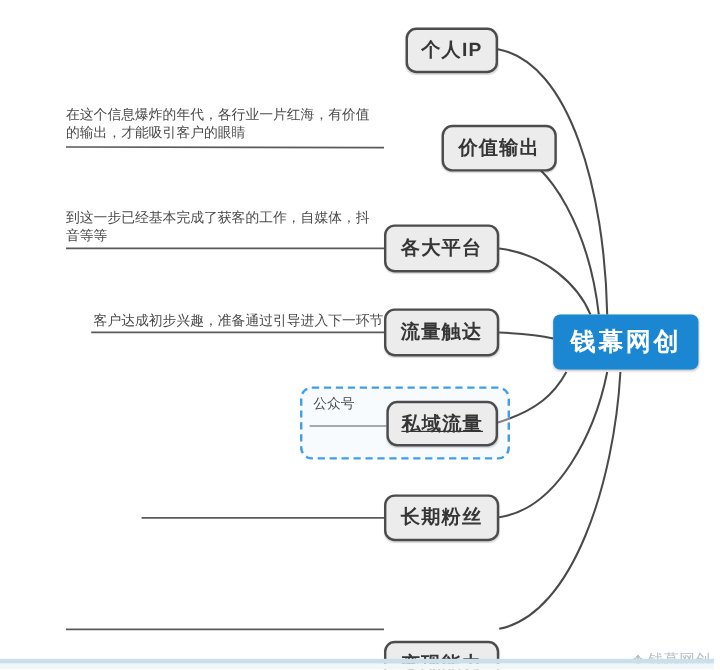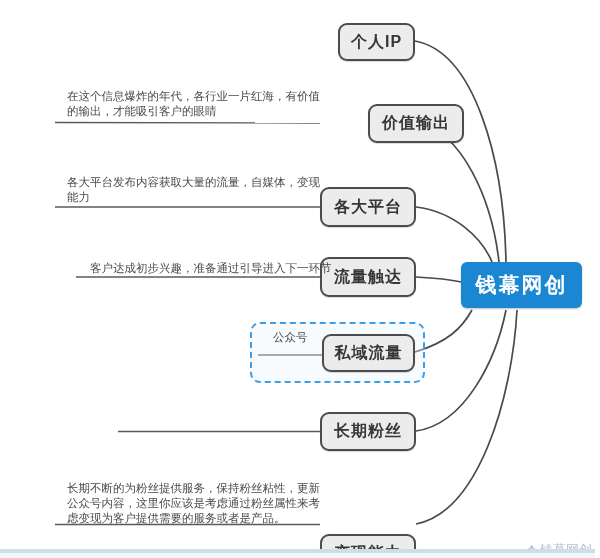--- a/index.html
+++ b/index.html
@@ -18,27 +18,26 @@
   #node-root{
     left:461px;top:262px;width:121px;height:46px;
     background:#1b87d2;border:none;border-radius:6px;
     color:#ffffff;font-size:21px;letter-spacing:2px;
     box-shadow:0 1px 2px rgba(0,0,0,0.25);
   }
   #node-0{left:338px;top:23px;width:77px;height:38px;}
   #node-1{left:320px;top:104px;width:96px;height:39px;margin-left:48px;}
   #node-2{left:320px;top:187px;width:96px;height:40px;}
   #node-3{left:320px;top:257px;width:96px;height:40px;}
-  #node-4{left:322px;top:334px;width:93px;height:38px;}
+  #node-4{left:322px;top:334px;width:93px;height:38px;text-decoration:underline;}
   #node-5{left:320px;top:412px;width:96px;height:39px;}
   #node-6{left:320px;top:534px;width:96px;height:38px;}
   .note{
     position:absolute;font-size:11.5px;line-height:15px;color:#4a4a4a;
     text-align:left;
-    margin-left:12px;
   }
   #note-1{left:55px;top:89px;width:260px;}
   #note-2{left:55px;top:175px;width:260px;}
   #note-3{left:78px;top:261px;white-space:nowrap;}
   #note-5{left:120px;top:415px;white-space:nowrap;}
   #note-6{left:55px;top:481px;width:260px;}
   #child-label{left:261px;top:330px;white-space:nowrap;}
   .selection-box{
     position:absolute;left:250px;top:322px;width:175px;height:61px;
     box-sizing:border-box;border:2px dashed #3f9ee8;border-radius:10px;
@@ -81,24 +80,23 @@
   <div class="node" id="node-1">价值输出</div>
   <div class="node" id="node-2">各大平台</div>
   <div class="node" id="node-3">流量触达</div>
   <div class="node" id="node-4">私域流量</div>
   <div class="node" id="node-5">长期粉丝</div>
   <div class="node" id="node-6">变现能力</div>
 
   <div class="node" id="node-root">钱幕网创</div>
 
   <div class="note" id="note-1">在这个信息爆炸的年代，各行业一片红海，有价值的输出，才能吸引客户的眼睛</div>
-  <div class="note" id="note-2">各大平台发布内容获取大量的流量，自媒体，变现能力</div>
+  <div class="note" id="note-2">到这一步已经基本完成了获客的工作，自媒体，抖音等等</div>
   <div class="note" id="note-3">客户达成初步兴趣，准备通过引导进入下一环节</div>
   <div class="note" id="child-label">公众号</div>
-  <div class="note" id="note-6">长期不断的为粉丝提供服务，保持粉丝粘性，更新公众号内容，这里你应该是考虑通过粉丝属性来考虑变现为客户提供需要的服务或者是产品。</div>
 
   <div class="watermark">
     <span class="wicon">❖</span>
     <span>钱幕网创</span>
   </div>
   <div class="bottom-bar"></div>
   <div class="bottom-strip"></div>
 
 </div>
 

